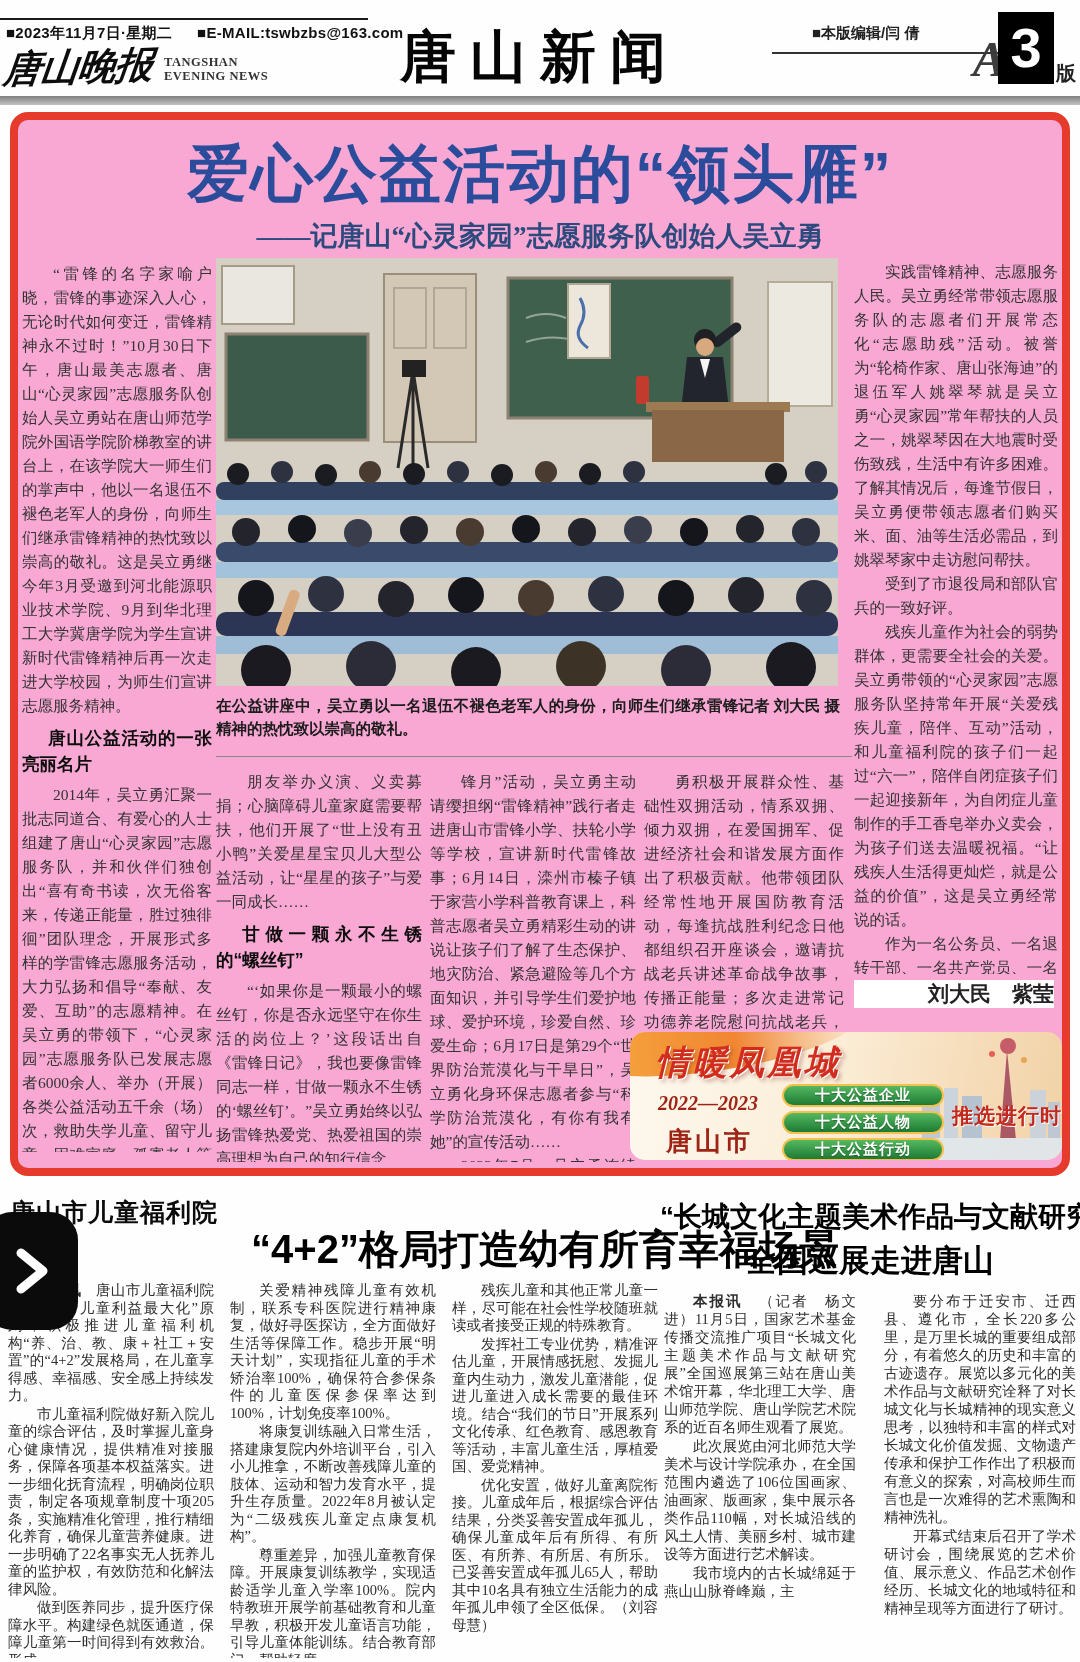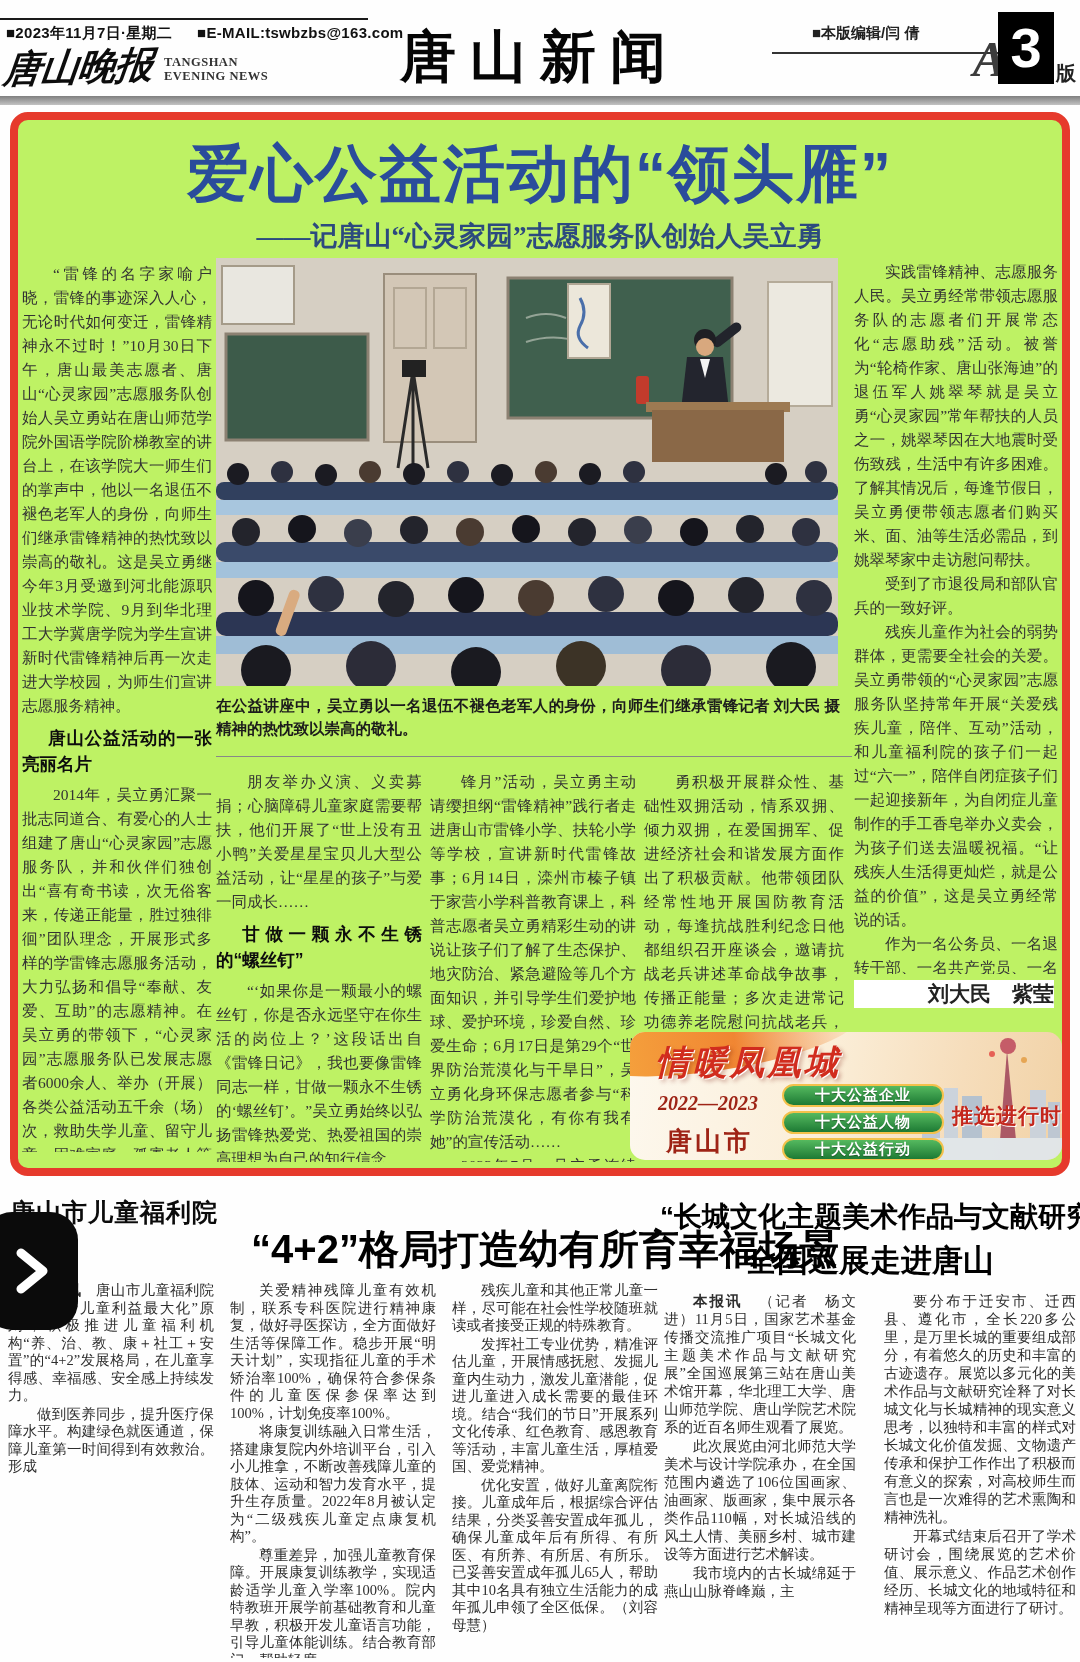--- a/index.html
+++ b/index.html
@@ -21,21 +21,21 @@
           font-size:15px;font-weight:700;border-bottom:2px solid #333;padding-bottom:9px;text-indent:40px;white-space:nowrap}
   .pagebox{position:absolute;right:4px;top:12px;display:flex;align-items:flex-end}
   .page-letter{font-style:italic;font-size:50px;font-weight:600;color:#3c3c3c;margin-right:-8px;line-height:1}
   .page-num{width:56px;height:72px;background:#000;color:#fff;display:flex;align-items:center;justify-content:center;
             font-family:"Liberation Sans",sans-serif;font-size:56px;font-weight:800;line-height:1}
   .page-ban{font-size:20px;font-weight:700;margin-left:2px;line-height:1.1}
   .hdr-band{position:absolute;left:0;top:96px;width:100%;height:9px;background:linear-gradient(#7f7f7f,#c2c2c2)}
 
   
   .red-box{position:absolute;left:10px;top:112px;width:1060px;height:1064px;box-sizing:border-box;
-           border:8px solid #e63a2c;border-radius:18px;background:#bef264}
+           border:8px solid #e63a2c;border-radius:18px;background:#f9a8d4}
   .f-headline{position:absolute;left:0;top:12px;width:100%;text-align:center;
               font-family:"Liberation Sans","DejaVu Sans",sans-serif;font-weight:900;font-size:62px;
               color:#2a4c9b;letter-spacing:2px;white-space:nowrap}
   .f-subhead{position:absolute;left:0;top:98px;width:100%;text-align:center;
              font-family:Liberation Serif, serif;font-weight:700;font-size:27px;color:#2c4a7e}
 
   .colbase{position:absolute;overflow:hidden;font-size:15.5px;line-height:24px;text-align:justify;color:#333}
   .col-p{margin:0;text-indent:2em}
   .col-h{font-family:"Liberation Sans",sans-serif;font-weight:800;font-size:17.5px;line-height:26px;
          margin:7px 0 6px;text-indent:1.5em;color:#0d0d0d}
@@ -265,20 +265,21 @@
   <div class="kicker">唐山市儿童福利院</div>
   <div class="play-btn">
     <svg width="40" height="52" viewBox="0 0 40 52">
       <polyline points="10,8 32,26 10,44" fill="none" stroke="#fff" stroke-width="9" stroke-linecap="round" stroke-linejoin="round"></polyline>
     </svg>
   </div>
   <div class="headline-l">“4+2”格局打造幼有所育幸福场景</div>
   <div class="body-l">
     <div class="bcol">
         <p class="col-p"><b>本报讯</b>　唐山市儿童福利院始终遵循“儿童利益最大化”原则，积极推进儿童福利机构“养、治、教、康＋社工＋安置”的“4+2”发展格局，在儿童享得感、幸福感、安全感上持续发力。</p>
+        <p class="col-p">市儿童福利院做好新入院儿童的综合评估，及时掌握儿童身心健康情况，提供精准对接服务，保障各项基本权益落实。进一步细化抚育流程，明确岗位职责，制定各项规章制度十项205条，实施精准化管理，推行精细化养育，确保儿童营养健康。进一步明确了22名事实无人抚养儿童的监护权，有效防范和化解法律风险。</p>
         <p class="col-p">做到医养同步，提升医疗保障水平。构建绿色就医通道，保障儿童第一时间得到有效救治。形成</p>
       </div>
     <div class="bcol">
         <p class="col-p">关爱精神残障儿童有效机制，联系专科医院进行精神康复，做好寻医探访，全方面做好生活等保障工作。稳步开展“明天计划”，实现指征儿童的手术矫治率100%，确保符合参保条件的儿童医保参保率达到100%，计划免疫率100%。</p>
         <p class="col-p">将康复训练融入日常生活，搭建康复院内外培训平台，引入小儿推拿，不断改善残障儿童的肢体、运动和智力发育水平，提升生存质量。2022年8月被认定为“二级残疾儿童定点康复机构”。</p>
         <p class="col-p">尊重差异，加强儿童教育保障。开展康复训练教学，实现适龄适学儿童入学率100%。院内特教班开展学前基础教育和儿童早教，积极开发儿童语言功能，引导儿童体能训练。结合教育部门，帮助轻度</p>
       </div>
     <div class="bcol">
         <p class="col-p">残疾儿童和其他正常儿童一样，尽可能在社会性学校随班就读或者接受正规的特殊教育。</p>
         <p class="col-p">发挥社工专业优势，精准评估儿童，开展情感抚慰、发掘儿童内生动力，激发儿童潜能，促进儿童进入成长需要的最佳环境。结合“我们的节日”开展系列文化传承、红色教育、感恩教育等活动，丰富儿童生活，厚植爱国、爱党精神。</p>

